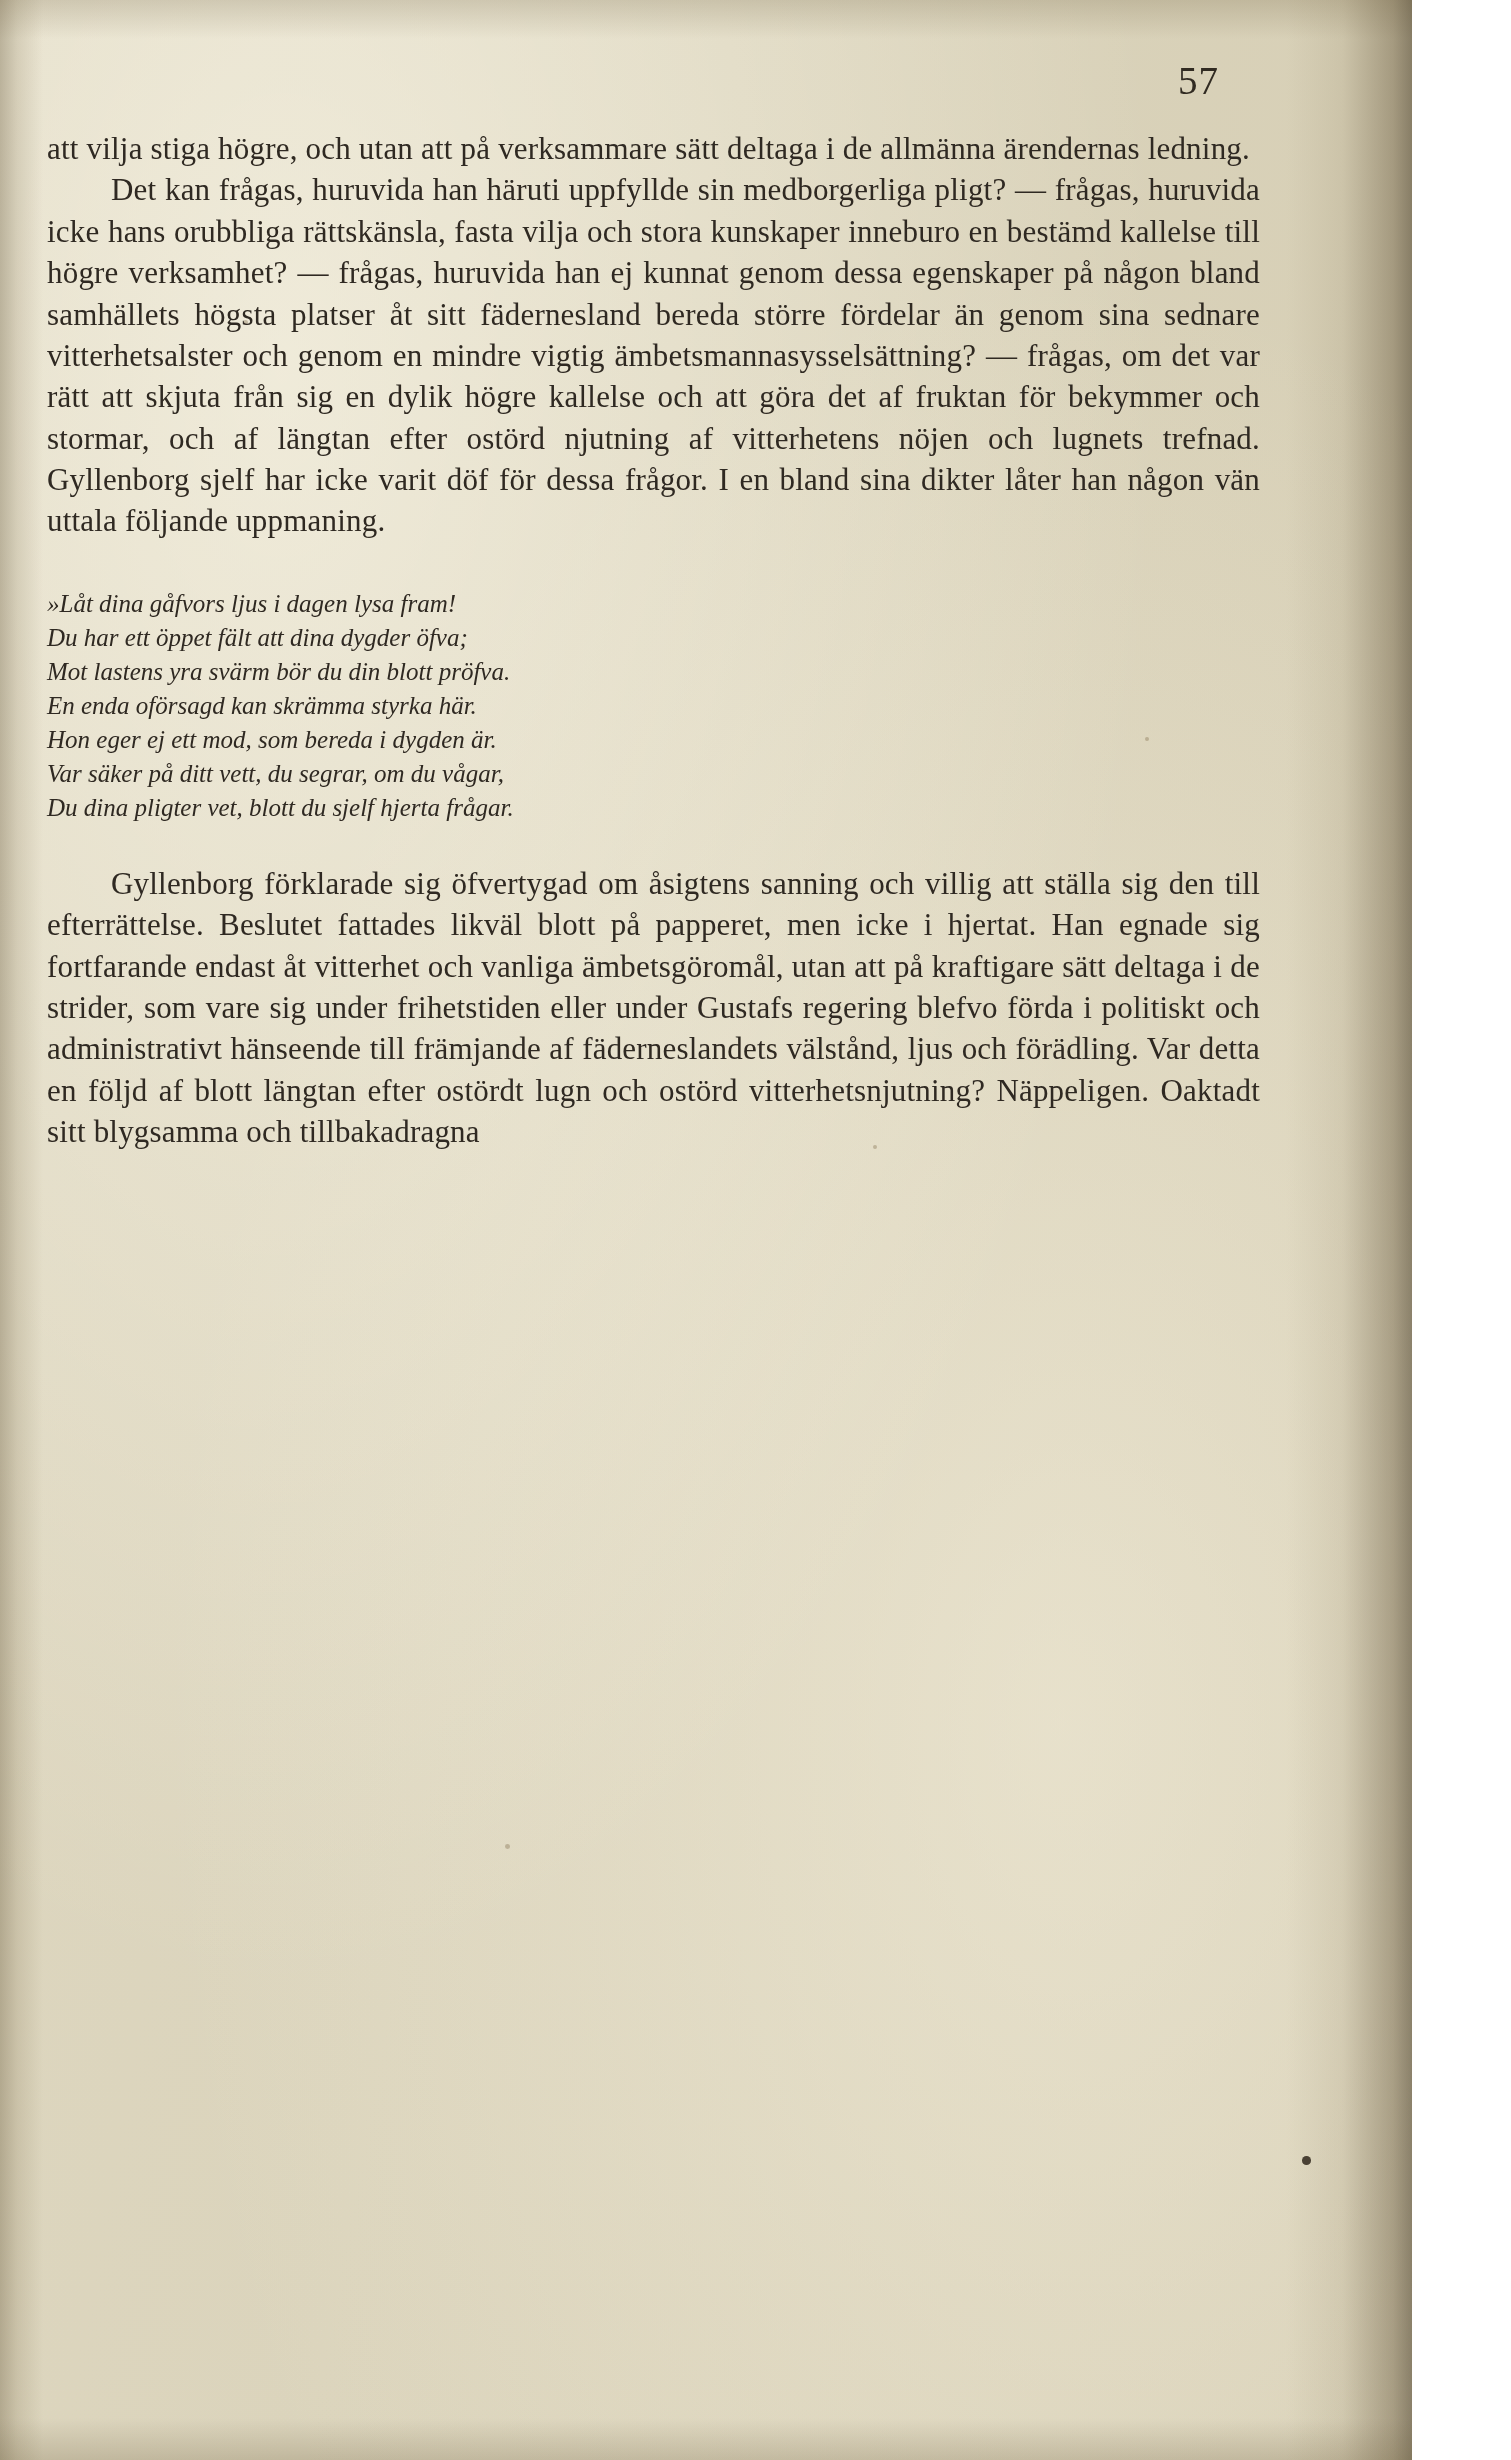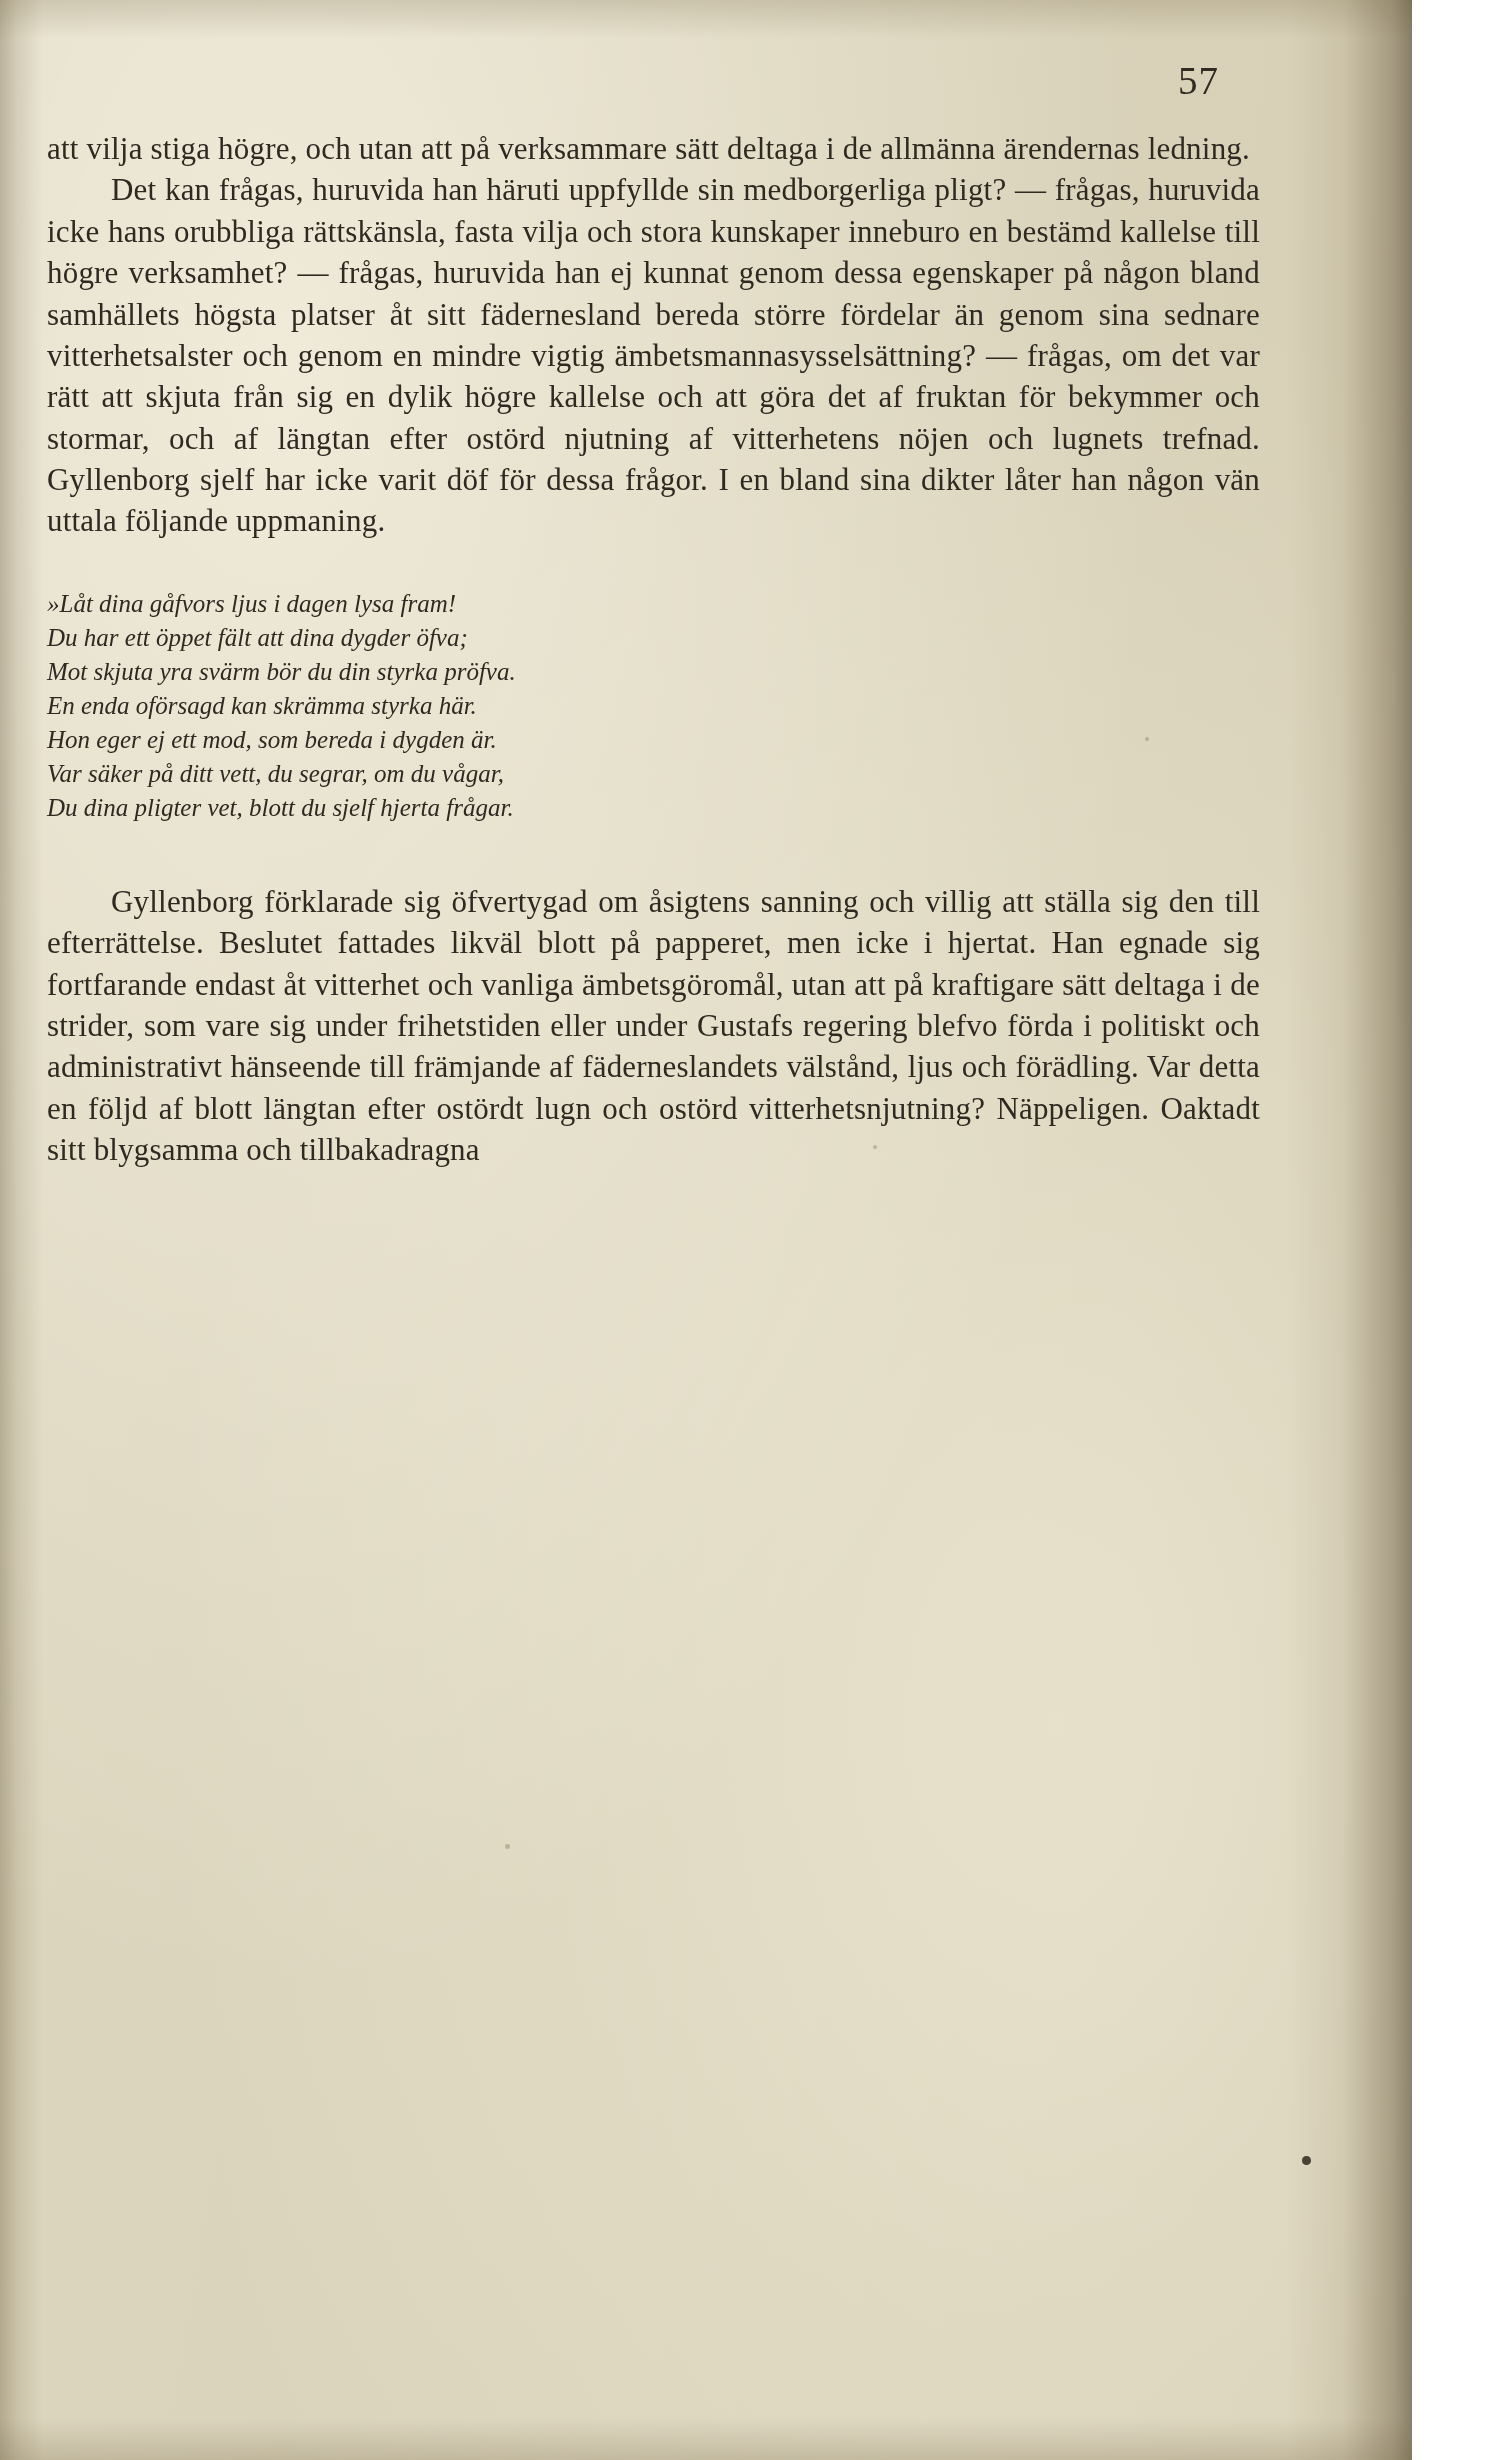--- a/index.html
+++ b/index.html
@@ -100,21 +100,21 @@
     font-size: 25px;
     line-height: 1.36;
     color: #2f2922;
     text-align: left;
   }
   .verse div {
     white-space: nowrap;
   }
 
   .after-verse {
-    margin-top: 56px;
+    margin-top: 38px;
   }
 
   .dot-margin {
     position: absolute;
     right: 101px;
     top: 2156px;
     width: 8.7px;
     height: 8.7px;
     background: #4a4134;
     border-radius: 50%;
@@ -143,21 +143,21 @@
     <div class="folio">57</div>
 
     <div class="body-block">
       <p>att vilja stiga högre, och utan att på verksammare sätt deltaga i de allmänna ärendernas ledning.</p>
       <p class="indent">Det kan frågas, huruvida han häruti uppfyllde sin medborgerliga pligt? — frågas, huruvida icke hans orubbliga rättskänsla, fasta vilja och stora kunskaper inneburo en bestämd kallelse till högre verksamhet? — frågas, huruvida han ej kunnat genom dessa egenskaper på någon bland samhällets högsta platser åt sitt fädernesland bereda större fördelar än genom sina sednare vitterhetsalster och genom en mindre vigtig ämbetsmannasysselsättning? — frågas, om det var rätt att skjuta från sig en dylik högre kallelse och att göra det af fruktan för bekymmer och stormar, och af längtan efter ostörd njutning af vitterhetens nöjen och lugnets trefnad. Gyllenborg sjelf har icke varit döf för dessa frågor. I en bland sina dikter låter han någon vän uttala följande uppmaning.</p>
     </div>
 
     <div class="verse">
       <div>»Låt dina gåfvors ljus i dagen lysa fram!</div>
       <div>Du har ett öppet fält att dina dygder öfva;</div>
-      <div>Mot skjuta yra svärm bör du din styrka pröfva.</div>
+      <div>Mot lastens yra svärm bör du din blott pröfva.</div>
       <div>En enda oförsagd kan skrämma styrka här.</div>
       <div>Hon eger ej ett mod, som bereda i dygden är.</div>
       <div>Var säker på ditt vett, du segrar, om du vågar,</div>
       <div>Du dina pligter vet, blott du sjelf hjerta frågar.</div>
     </div>
 
     <div class="body-block after-verse">
       <p class="indent">Gyllenborg förklarade sig öfvertygad om åsigtens sanning och villig att ställa sig den till efterrättelse. Beslutet fattades likväl blott på papperet, men icke i hjertat. Han egnade sig fortfarande endast åt vitterhet och vanliga ämbetsgöromål, utan att på kraftigare sätt deltaga i de strider, som vare sig under frihetstiden eller under Gustafs regering blefvo förda i politiskt och administrativt hänseende till främjande af fäderneslandets välstånd, ljus och förädling. Var detta en följd af blott längtan efter ostördt lugn och ostörd vitterhetsnjutning? Näppeligen. Oaktadt sitt blygsamma och tillbakadragna</p>
     </div>
 

